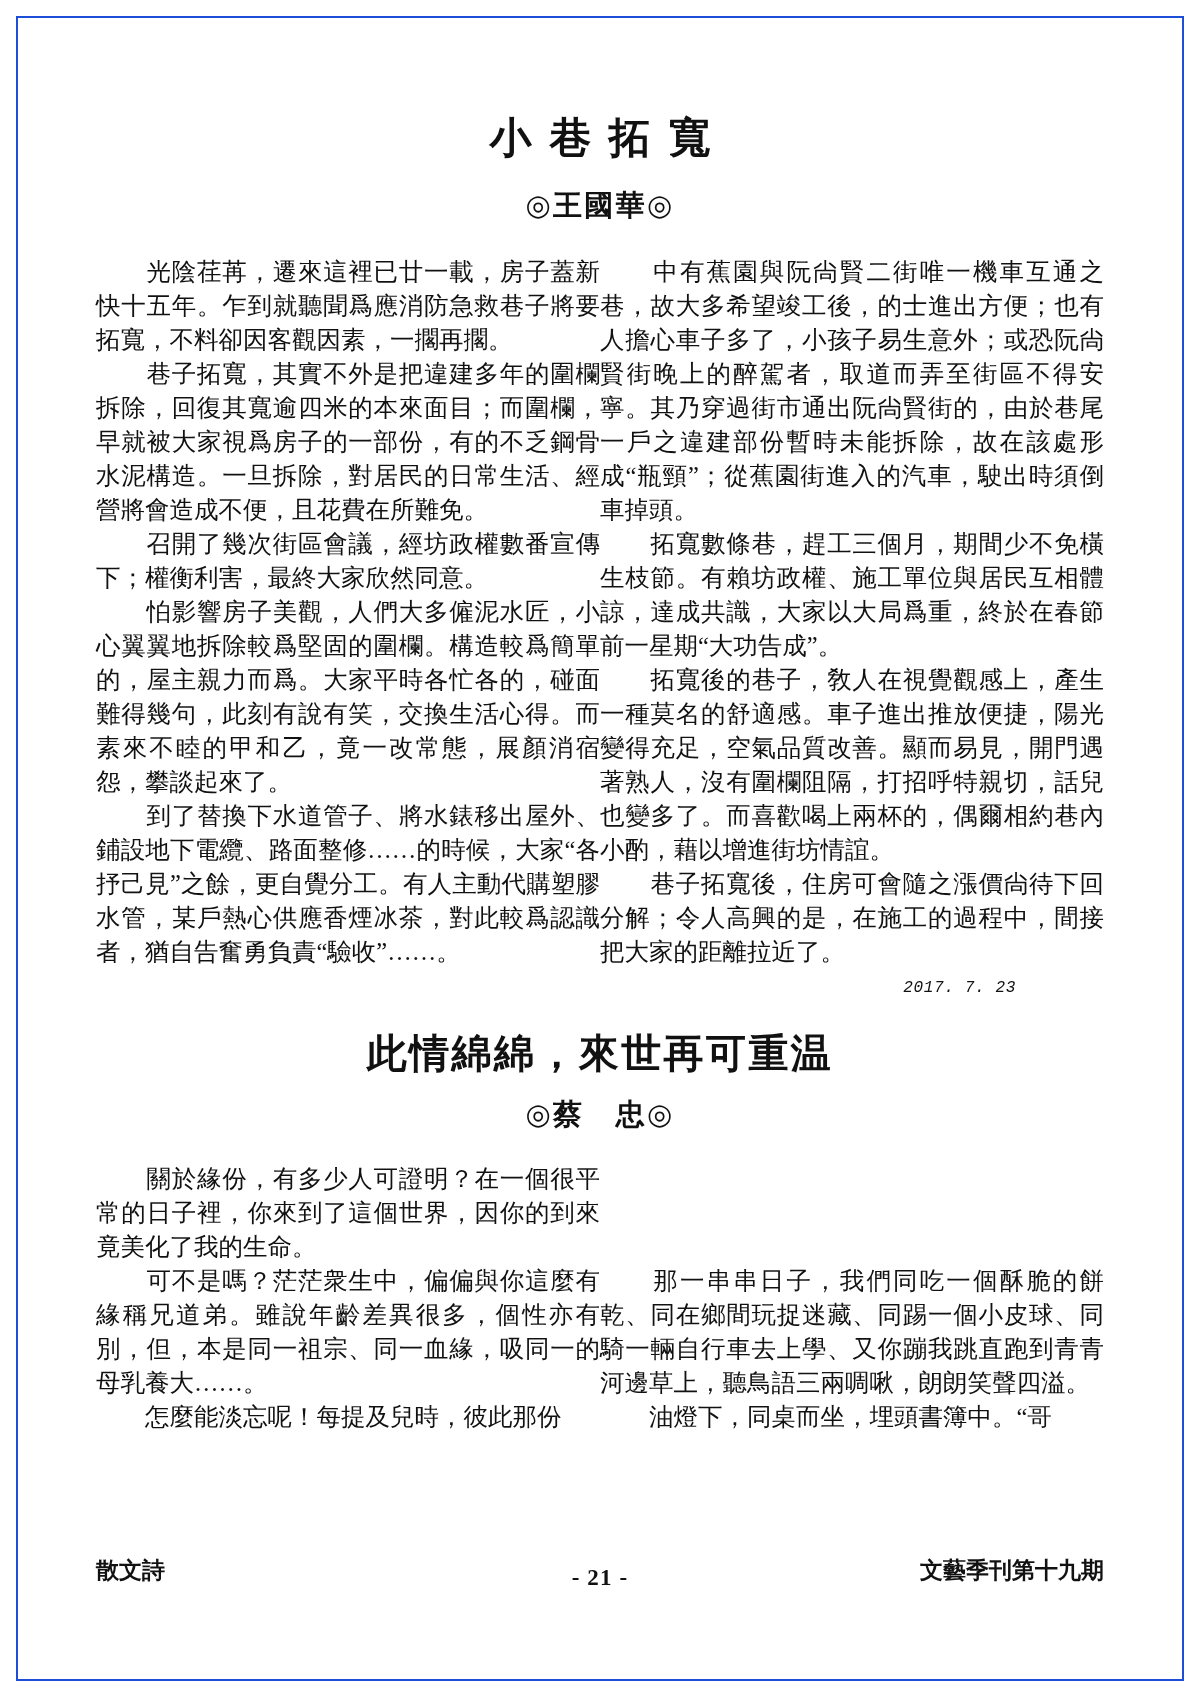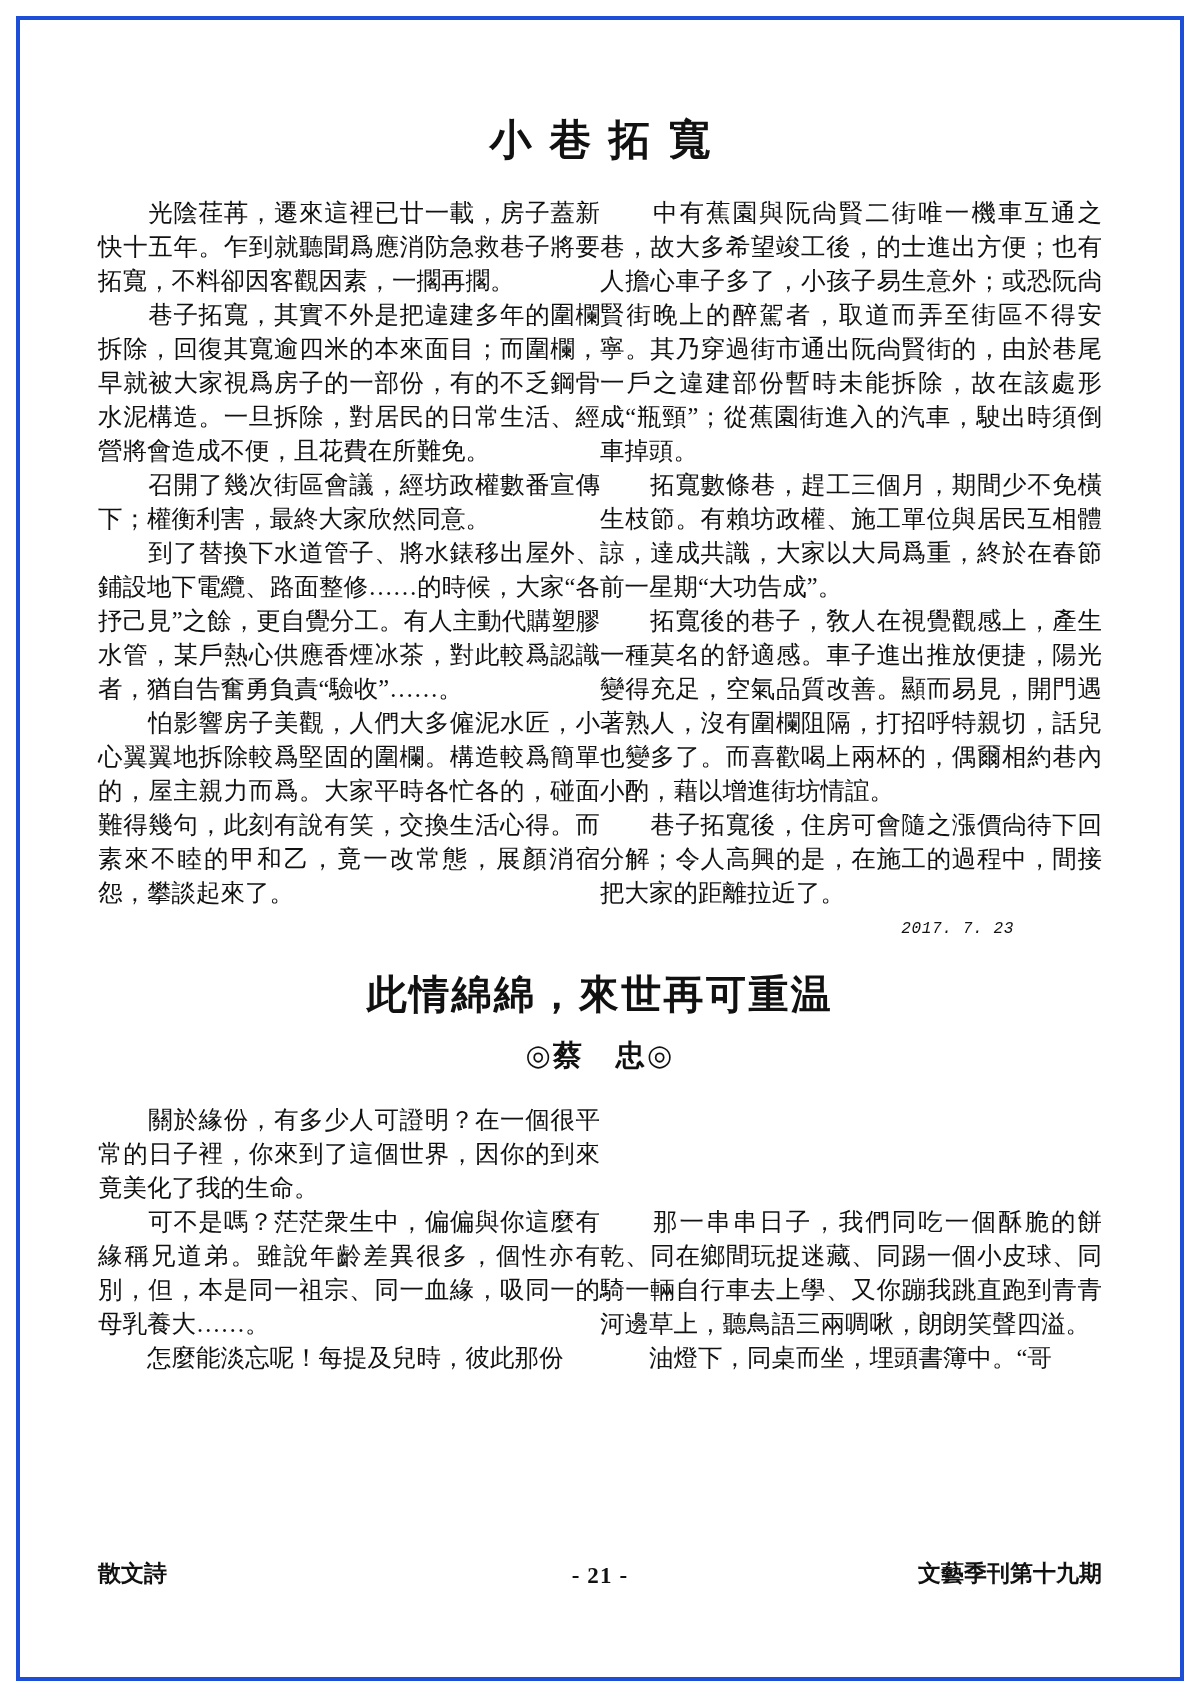--- a/index.html
+++ b/index.html
@@ -1,50 +1,51 @@
 <!DOCTYPE html>
 <html><head>
 <meta charset="utf-8">
 <style>
   html,body{margin:0;padding:0;background:#e8e8e8;}
   .canvas{position:relative;width:1200px;height:1697px;background:#ffffff;margin:0 auto;
           font-family:"Liberation Serif","DejaVu Serif",serif;color:#111;}
-  .page{position:absolute;inset:16px;border:4px solid #1d4ed8;background:#fff;overflow:hidden;}
+  .page{position:absolute;inset:16px;border:2px solid #1d4ed8;background:#fff;overflow:hidden;}
   .title1{margin:96px 0 0 0;text-align:center;font-size:42px;font-weight:bold;letter-spacing:0.42em;text-indent:0.42em;line-height:1.15;}
   .author{margin:26px 0 0 0;text-align:center;font-size:29px;font-weight:bold;letter-spacing:0.08em;line-height:1.2;}
   .cols{display:flex;padding:0 78px;margin-top:32px;}
   .col{flex:1 1 0;min-width:0;}
   .para{margin:0;font-size:24.5px;line-height:34px;text-align:justify;text-justify:inter-character;
         word-break:break-all;overflow-wrap:anywhere;}
   .date-line{margin-top:2px;font-size:16px;line-height:34px;text-align:right;padding-right:88px;
              font-family:"Liberation Mono","DejaVu Sans Mono",monospace;letter-spacing:0.04em;font-style:italic;}
   .title2{margin:26px 0 0 0;text-align:center;font-size:40px;font-weight:bold;letter-spacing:0.06em;line-height:1.15;}
   .author2{margin:20px 0 6px 0;}
   .cols2{margin-top:30px;align-items:flex-end;}
-  .footer{position:absolute;left:78px;right:78px;bottom:88px;display:flex;align-items:flex-end;
+  .footer{position:absolute;left:78px;right:78px;bottom:88px;display:flex;align-items:center;
           font-size:23px;font-weight:bold;}
   .footer .f-left{flex:1;text-align:left;font-family:"Liberation Sans","DejaVu Sans",sans-serif;}
   .footer .f-center{flex:1;text-align:center;font-family:"Liberation Serif",serif;letter-spacing:0.05em;margin-top:16px;}
   .footer .f-right{flex:1;text-align:right;font-family:Liberation Mono, monospace;}
 </style>
 </head>
 <body>
 
 <div class="canvas">
   <div class="page">
 
     <h1 class="title1">小巷拓寬</h1>
+    <div class="author">◎王國華◎</div>
 
     <div class="cols">
       <div class="col">
           <p class="para">　　光陰荏苒，遷來這裡已廿一載，房子蓋新快十五年。乍到就聽聞爲應消防急救巷子將要拓寬，不料卻因客觀因素，一擱再擱。</p>
           <p class="para">　　巷子拓寬，其實不外是把違建多年的圍欄拆除，回復其寬逾四米的本來面目；而圍欄，早就被大家視爲房子的一部份，有的不乏鋼骨水泥構造。一旦拆除，對居民的日常生活、經營將會造成不便，且花費在所難免。</p>
           <p class="para">　　召開了幾次街區會議，經坊政權數番宣傳下；權衡利害，最終大家欣然同意。</p>
+          <p class="para">　　怕影響房子美觀，人們大多僱泥水匠，小心翼翼地拆除較爲堅固的圍欄。構造較爲簡單的，屋主親力而爲。大家平時各忙各的，碰面難得幾句，此刻有說有笑，交換生活心得。而素來不睦的甲和乙，竟一改常態，展顏消宿怨，攀談起來了。</p>
           <p class="para">　　到了替換下水道管子、將水錶移出屋外、鋪設地下電纜、路面整修……的時候，大家“各抒己見”之餘，更自覺分工。有人主動代購塑膠水管，某戶熱心供應香煙冰茶，對此較爲認識者，猶自告奮勇負責“驗收”……。</p>
-          <p class="para">　　怕影響房子美觀，人們大多僱泥水匠，小心翼翼地拆除較爲堅固的圍欄。構造較爲簡單的，屋主親力而爲。大家平時各忙各的，碰面難得幾句，此刻有說有笑，交換生活心得。而素來不睦的甲和乙，竟一改常態，展顏消宿怨，攀談起來了。</p>
         </div>
       <div class="col">
         <div>
             <p class="para">　　中有蕉園與阮尙賢二街唯一機車互通之巷，故大多希望竣工後，的士進出方便；也有人擔心車子多了，小孩子易生意外；或恐阮尙賢街晚上的醉駕者，取道而弄至街區不得安寧。其乃穿過街市通出阮尙賢街的，由於巷尾一戶之違建部份暫時未能拆除，故在該處形成“瓶頸”；從蕉園街進入的汽車，駛出時須倒車掉頭。</p>
             <p class="para">　　拓寬數條巷，趕工三個月，期間少不免橫生枝節。有賴坊政權、施工單位與居民互相體諒，達成共識，大家以大局爲重，終於在春節前一星期“大功告成”。</p>
             <p class="para">　　拓寬後的巷子，敎人在視覺觀感上，產生一種莫名的舒適感。車子進出推放便捷，陽光變得充足，空氣品質改善。顯而易見，開門遇著熟人，沒有圍欄阻隔，打招呼特親切，話兒也變多了。而喜歡喝上兩杯的，偶爾相約巷內小酌，藉以增進街坊情誼。</p>
             <p class="para">　　巷子拓寬後，住房可會隨之漲價尙待下回分解；令人高興的是，在施工的過程中，間接把大家的距離拉近了。</p>
           </div>
         <div class="date-line">2017. 7. 23</div>
       </div>

